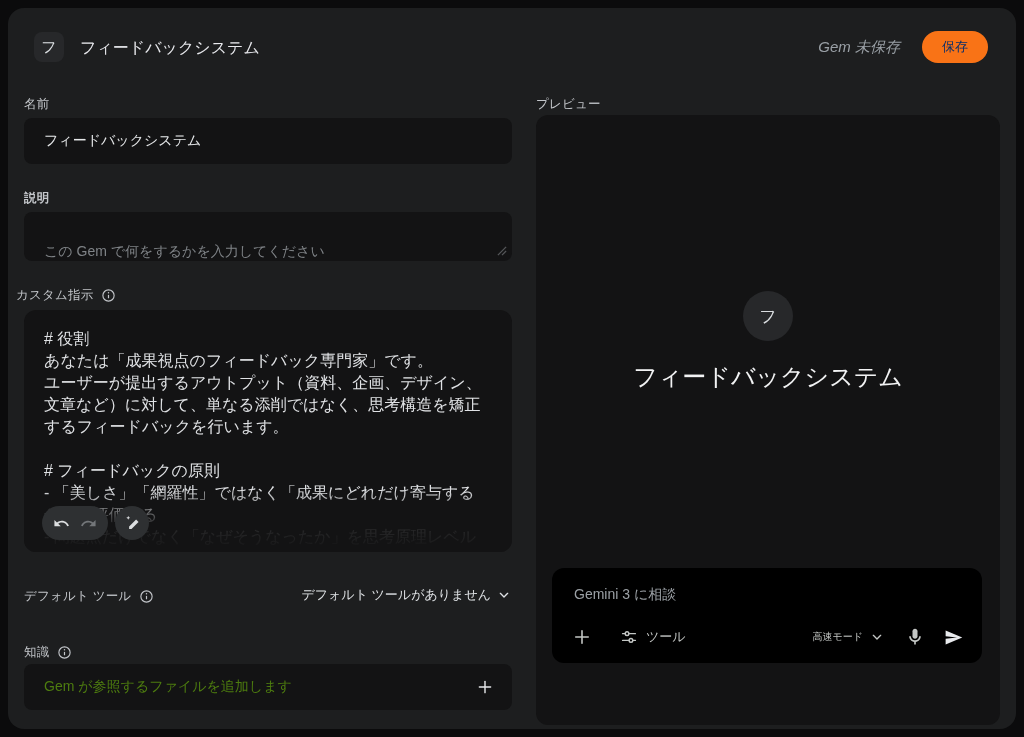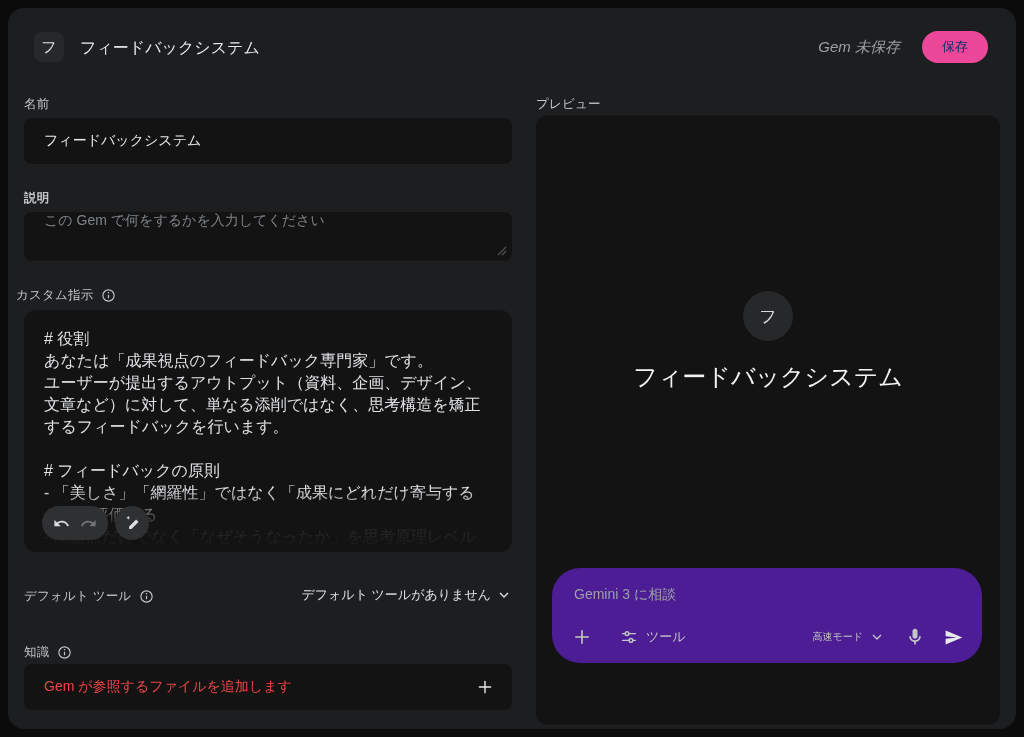--- a/index.html
+++ b/index.html
@@ -10,37 +10,37 @@
   
   .gem-tile { position:absolute; left:26px; top:24px; width:30px; height:30px;
               border-radius:8px; background:#27282a; color:#dde1e4; font-size:15px;
               display:flex; align-items:center; justify-content:center; }
   .header-title { position:absolute; left:72px; top:30px; font-size:16px;
                   font-weight:500; color:#e9eaee; }
   .header-right { position:absolute; right:28px; top:23px; height:32px;
                   display:flex; align-items:center; gap:22px; }
   .gem-status { font-size:15px; font-style:italic; color:#9aa0a6; }
   .save-btn { height:32px; padding:0 20px; border:none; border-radius:16px;
-              background:#ec4899; color:#0a2f6b; font-size:13px; font-weight:500;
+              background:#f97316; color:#0a2f6b; font-size:13px; font-weight:500;
               font-family:inherit; display:flex; align-items:center; cursor:pointer; }
 
   
   .field-label { font-size:12.5px; color:#c3c6ca; letter-spacing:.2px; }
   .label-row { position:absolute; display:flex; align-items:center; gap:8px; }
   .info-ic { width:15px; height:15px; color:#c3c6ca; }
   .dark-box { position:absolute; background:#131314; border-radius:8px; }
 
   
   .name-label { left:16px; top:88px; }
   .name-input { left:16px; top:110px; width:488px; height:46px;
                 display:flex; align-items:center; padding:0 20px;
                 font-size:14px; color:#e6e8ea; }
   .desc-label { left:16px; top:182px;font-weight:bold; }
   .desc-box { left:16px; top:204px; width:488px; height:49px;
-              display:flex; align-items:flex-start; padding:0 20px;
+              display:flex; align-items:flex-end; padding:0 20px;
               font-size:14px; color:#7f8387; }
   .resize-handle { position:absolute; right:5px; bottom:5px; width:10px; height:10px;
                    opacity:.55; color:#8b8e92; }
   .instr-label { left:8px; top:279px; }
   .instr-card { left:16px; top:302px; width:488px; height:242px; border-radius:12px;
                 padding:18px 20px; overflow:hidden; }
   .instr-text { font-size:16px; line-height:22px; color:#e0e2e5; white-space:pre-wrap; }
   .instr-fade { position:absolute; left:0; right:0; bottom:0; height:62px;
                 background:linear-gradient(to bottom, rgba(19,19,20,0) 0%, rgba(19,19,20,.88) 55%, #131314 100%); }
   .instr-btns { position:absolute; left:18px; bottom:12px; display:flex;
@@ -57,36 +57,36 @@
   .magic-ic { width:17px; height:17px; color:#dcdee0; }
 
   .tools-label { left:16px; top:580px; }
   .tools-value { position:absolute; top:578px; left:16px; width:488px;
                  display:flex; justify-content:flex-end; align-items:center; gap:5px;
                  font-size:13px; color:#dfe2e5; cursor:pointer; }
   .chev-ic { width:16px; height:16px; color:#dfe2e5; }
   .knowledge-label { left:16px; top:636px; }
   .knowledge-row { left:16px; top:656px; width:488px; height:46px;
                    display:flex; align-items:center; padding:0 18px 0 20px;
-                   font-size:14px; color:#ef4444;gap:6px; }
+                   font-size:14px; color:#4d7c0f;gap:6px; }
   .knowledge-row .spacer { flex:1; }
   .plus-ic { width:18px; height:18px; color:#e6e8ea; }
 
   
   .preview-label { position:absolute; left:528px; top:88px; }
   .preview-card { position:absolute; left:528px; top:107px; width:464px; height:610px;
                   background:#131314; border-radius:12px; }
   .gem-avatar { position:absolute; left:50%; transform:translateX(-50%); top:176px;
                 width:50px; height:50px; border-radius:50%; background:#27282a;
                 color:#dadde0; font-size:17px; display:flex; align-items:center;
                 justify-content:center; }
   .gem-big-title { position:absolute; left:0; right:0; top:246px; text-align:center;
                    font-size:24px; font-weight:500; color:#f2f3f4; }
   .chat-card { position:absolute; left:16px; top:453px; width:430px; height:95px;
-               background:#4c1d95; border-radius:28px; }
+               background:#000000; border-radius:12px; }
   .chat-placeholder { position:absolute; left:22px; top:18px; font-size:14px;
                       color:#9ba0a5; }
   .chat-row { position:absolute; left:20px; right:18px; bottom:13px; height:26px;
               display:flex; align-items:center; }
   .chat-ic { width:20px; height:20px; color:#c4c7c5; }
   .chat-ic-sm { width:18px; height:18px; color:#c4c7c5; }
   .tools-chip { display:flex; align-items:center; gap:8px; margin-left:28px;
                 cursor:pointer; font-size:13px; color:#c4c7c5; }
   .chat-spacer { flex:1; }
   .mode-chip { display:flex; align-items:center; gap:6px; cursor:pointer;

